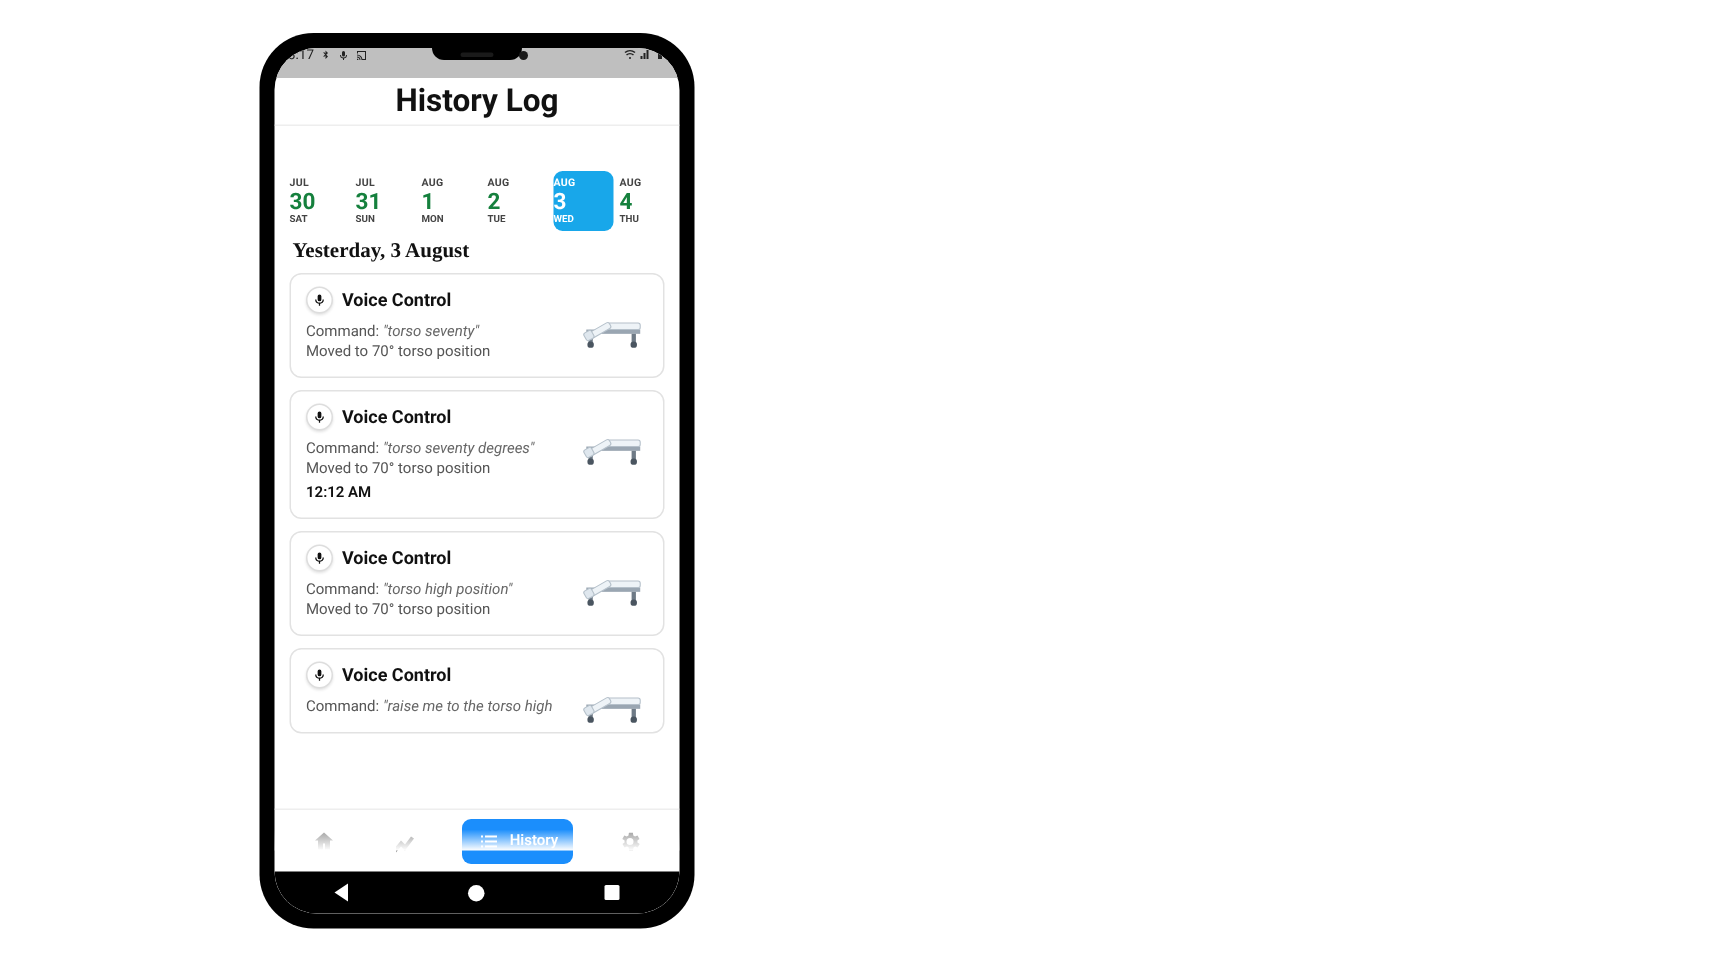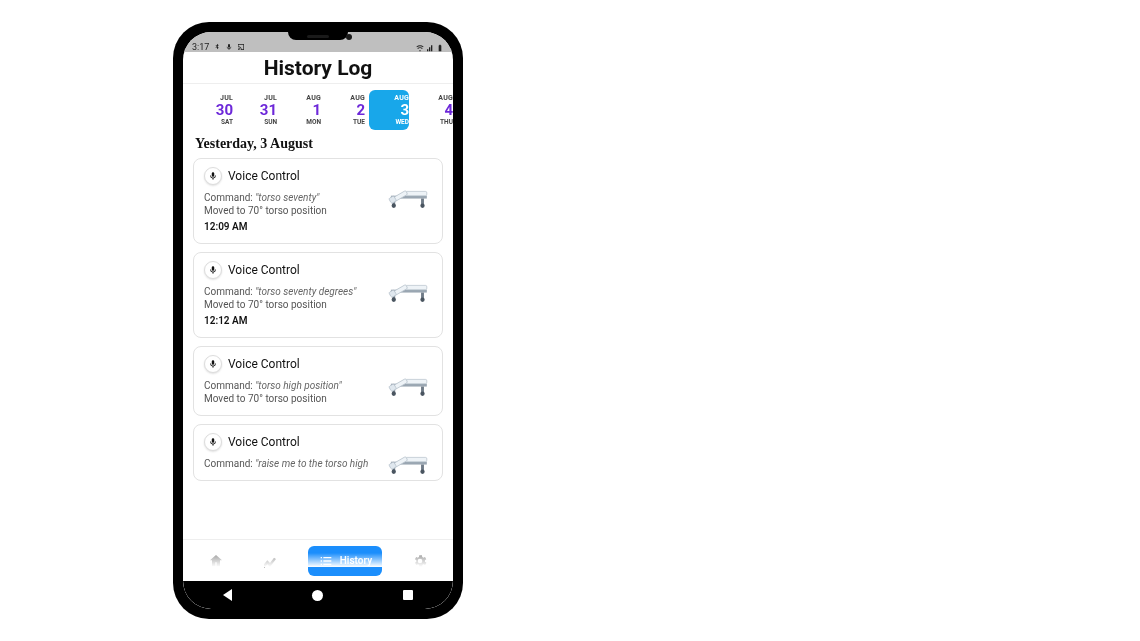--- a/index.html
+++ b/index.html
@@ -8,48 +8,48 @@
 
   
   .headline { position:absolute; left:505px; top:240px; }
   .headline h1 { font-weight:600; font-size:60px; line-height:72px; letter-spacing:1px; color:#000; font-family:inherit;}
 
   
   .phone { position:absolute; left:173px; top:22px; width:290px; height:597px; border-radius:36px; background:#000; padding:10px; }
   .phone-inner { width:100%; height:100%; border-radius:28px; background:#fff; overflow:hidden; position:relative; display:flex; flex-direction:column; }
 
   
-  .statusbar { height:20px; background:#bfbfbf; display:flex; align-items:flex-end; justify-content:space-between; padding:0 9px; font-size:9px; color:#222; }
+  .statusbar { height:20px; background:#bfbfbf; display:flex; align-items:flex-start; justify-content:space-between; padding:0 9px; font-size:9px; color:#222; }
   .statusbar .left { display:flex; gap:4px; align-items:center; }
   .statusbar .right { display:flex; gap:2px; align-items:center; }
   .s-icon { display:inline-block; width:8px; height:8px; }
 
   
   .app-header { height:32px; display:flex; align-items:center; justify-content:center; border-bottom:1px solid #eee; }
   .app-header span { font-size:21px; font-weight:700; color:#111; }
 
   
   .dates { display:flex; gap:4px; padding:6px 10px 4px; }
-  .date-cell { flex:0 0 40px; text-align:right; border-radius:6px; padding:4px 0; cursor:pointer; }
+  .date-cell { flex:0 0 40px; text-align:left; border-radius:6px; padding:4px 0; cursor:pointer;margin-top:24px; }
   .date-cell .m { font-size:7px; font-weight:700; color:#444; letter-spacing:.2px; }
-  .date-cell .d { font-size:15px; font-weight:700; color:#6d28d9; line-height:16px; }
+  .date-cell .d { font-size:15px; font-weight:700; color:#15803d; line-height:16px; }
   .date-cell .w { font-size:6.5px; font-weight:700; color:#444; }
   .date-cell.selected { background:#18a7ea; }
   .date-cell.selected .m, .date-cell.selected .d, .date-cell.selected .w { color:#fff; }
 
   
   .day-header { padding:2px 12px 6px; font-size:14px; font-weight:700; color:#111;font-family:Liberation Serif, serif; }
 
   
   .scroll { flex:1; overflow:hidden; padding:0 10px; }
   .card { border:1px solid #e2e2e2; border-radius:8px; padding:8px 10px 10px; margin-bottom:8px; position:relative; }
   .card-head { display:flex; align-items:center; gap:6px; margin-bottom:6px; }
   .mic-badge { width:18px; height:18px; border-radius:50%; background:#fff; border:1px solid #ddd; box-shadow:0 1px 2px rgba(0,0,0,.12); display:flex; align-items:center; justify-content:center; }
   .mic-badge svg { width:10px; height:10px; fill:#111; }
-  .card-title { font-size:12px; font-weight:400; color:#111; }
+  .card-title { font-size:12px; font-weight:700; color:#111; }
   .card-body { font-size:10px; line-height:13px; color:#555; }
   .card-body .cmd-label { color:#555;margin-top:44px; }
   .card-body .cmd-value { font-style:italic; color:#666; }
   .card-body .result { display:block; color:#555; }
   .card-body .time { display:block; color:#111; font-weight:600; margin-top:3px; }
   .bed-thumb { position:absolute; right:8px; top:18px; width:46px; height:32px; }
 
   
   .nav { height:42px; border-top:1px solid #eee; display:flex; align-items:center; justify-content:space-around; padding:4px 6px; }
   .nav-item { display:flex; align-items:center; justify-content:center; color:#9a9a9a; width:32px; height:30px; border-radius:6px; }
@@ -150,21 +150,21 @@
       <div class="scroll" id="scroll">
           <div class="card">
             <div class="card-head">
               <span class="mic-badge">
                 <svg viewBox="0 0 24 24">
                   <path d="M12 14a3 3 0 003-3V6a3 3 0 10-6 0v5a3 3 0 003 3zm5-3a5 5 0 01-10 0H5a7 7 0 006 6.92V21h2v-3.08A7 7 0 0019 11h-2z"></path>
                 </svg>
               </span>
               <span class="card-title">Voice Control</span>
             </div>
-            <div class="card-body"><span class="cmd-label">Command: </span><span class="cmd-value">"torso seventy"</span><span class="result">Moved to 70° torso position</span><span class="time">12:09 AM</span></div>
+            <div class="card-body"><span class="cmd-label">Command: </span><span class="cmd-value">"torso seventy"</span><span class="result">Moved to 70° torso position</span></div>
             <div class="bed-thumb">
 <svg viewBox="0 0 64 44" xmlns="http://www.w3.org/2000/svg">
   <rect x="4" y="26" width="50" height="4" fill="#9aa6b2"></rect>
   <rect x="6" y="30" width="4" height="8" fill="#6e7a86"></rect>
   <rect x="46" y="30" width="4" height="8" fill="#6e7a86"></rect>
   <circle cx="8" cy="40" r="3" fill="#4a5560"></circle>
   <circle cx="48" cy="40" r="3" fill="#4a5560"></circle>
   <rect x="24" y="20" width="30" height="6" rx="2" fill="#eef3f7" stroke="#b5c0ca"></rect>
   <g transform="rotate(-30 24 26)">
     <rect x="4" y="20" width="24" height="6" rx="2" fill="#eef3f7" stroke="#b5c0ca"></rect>

